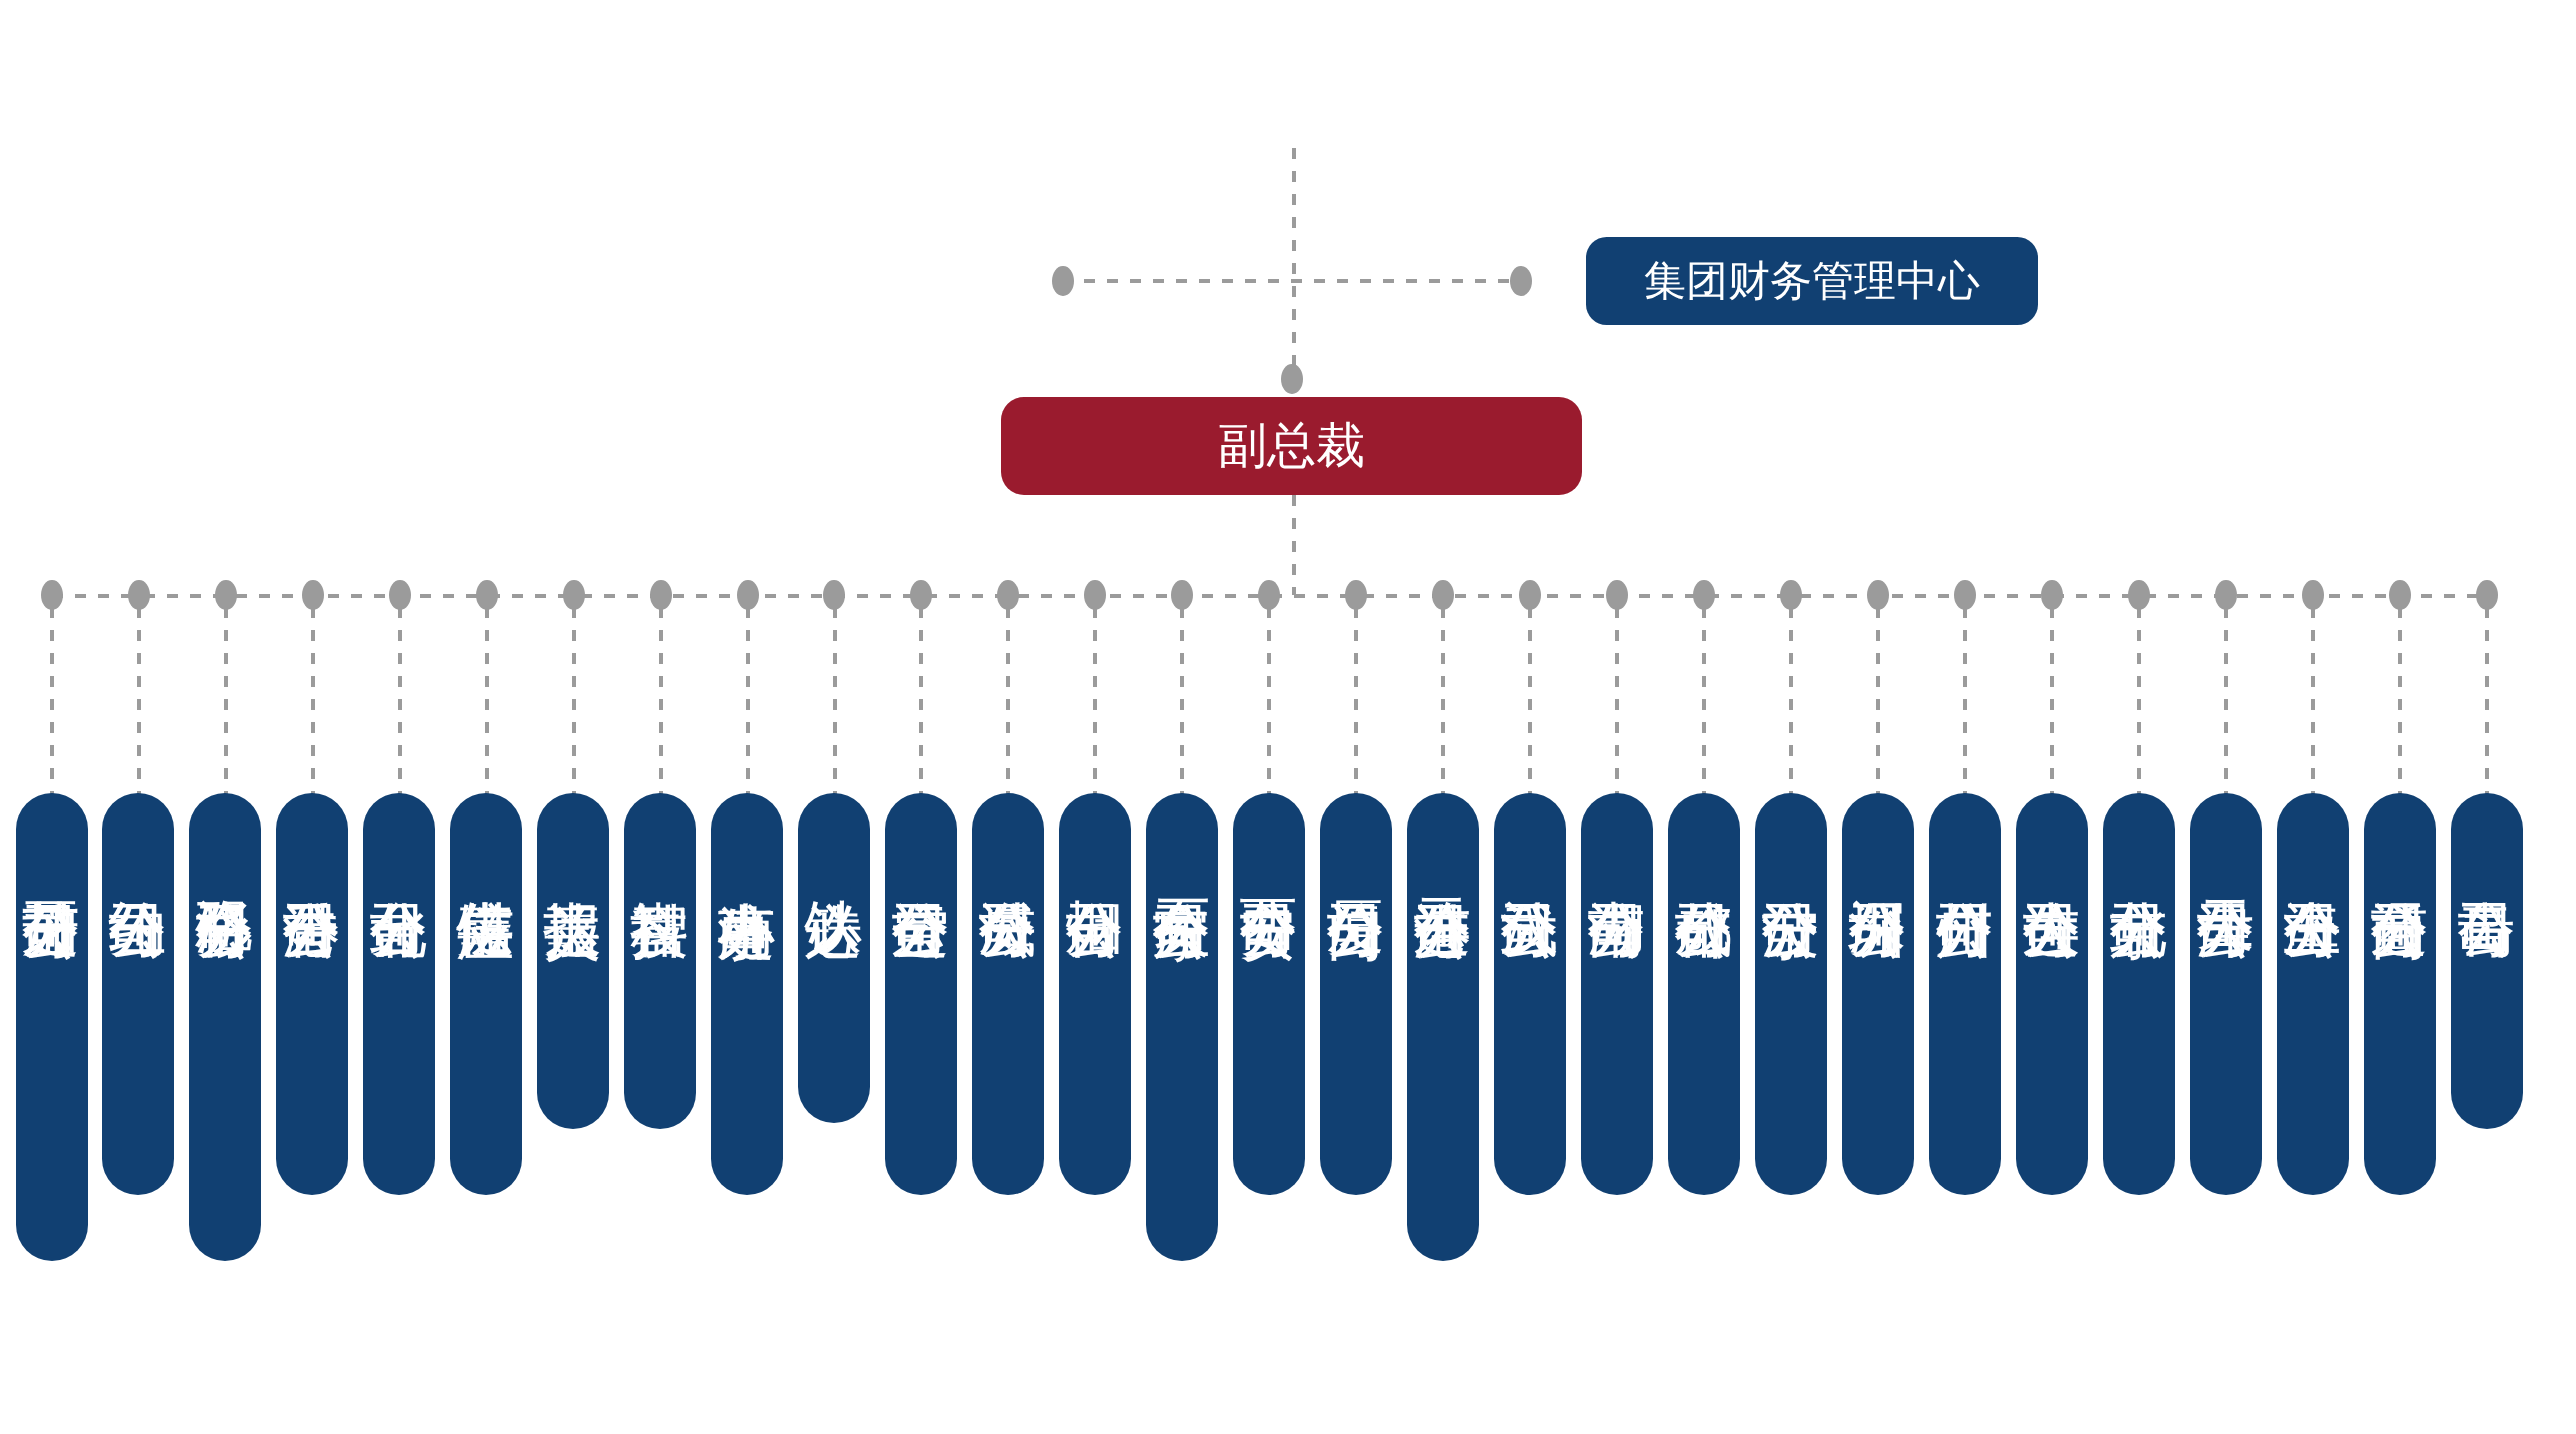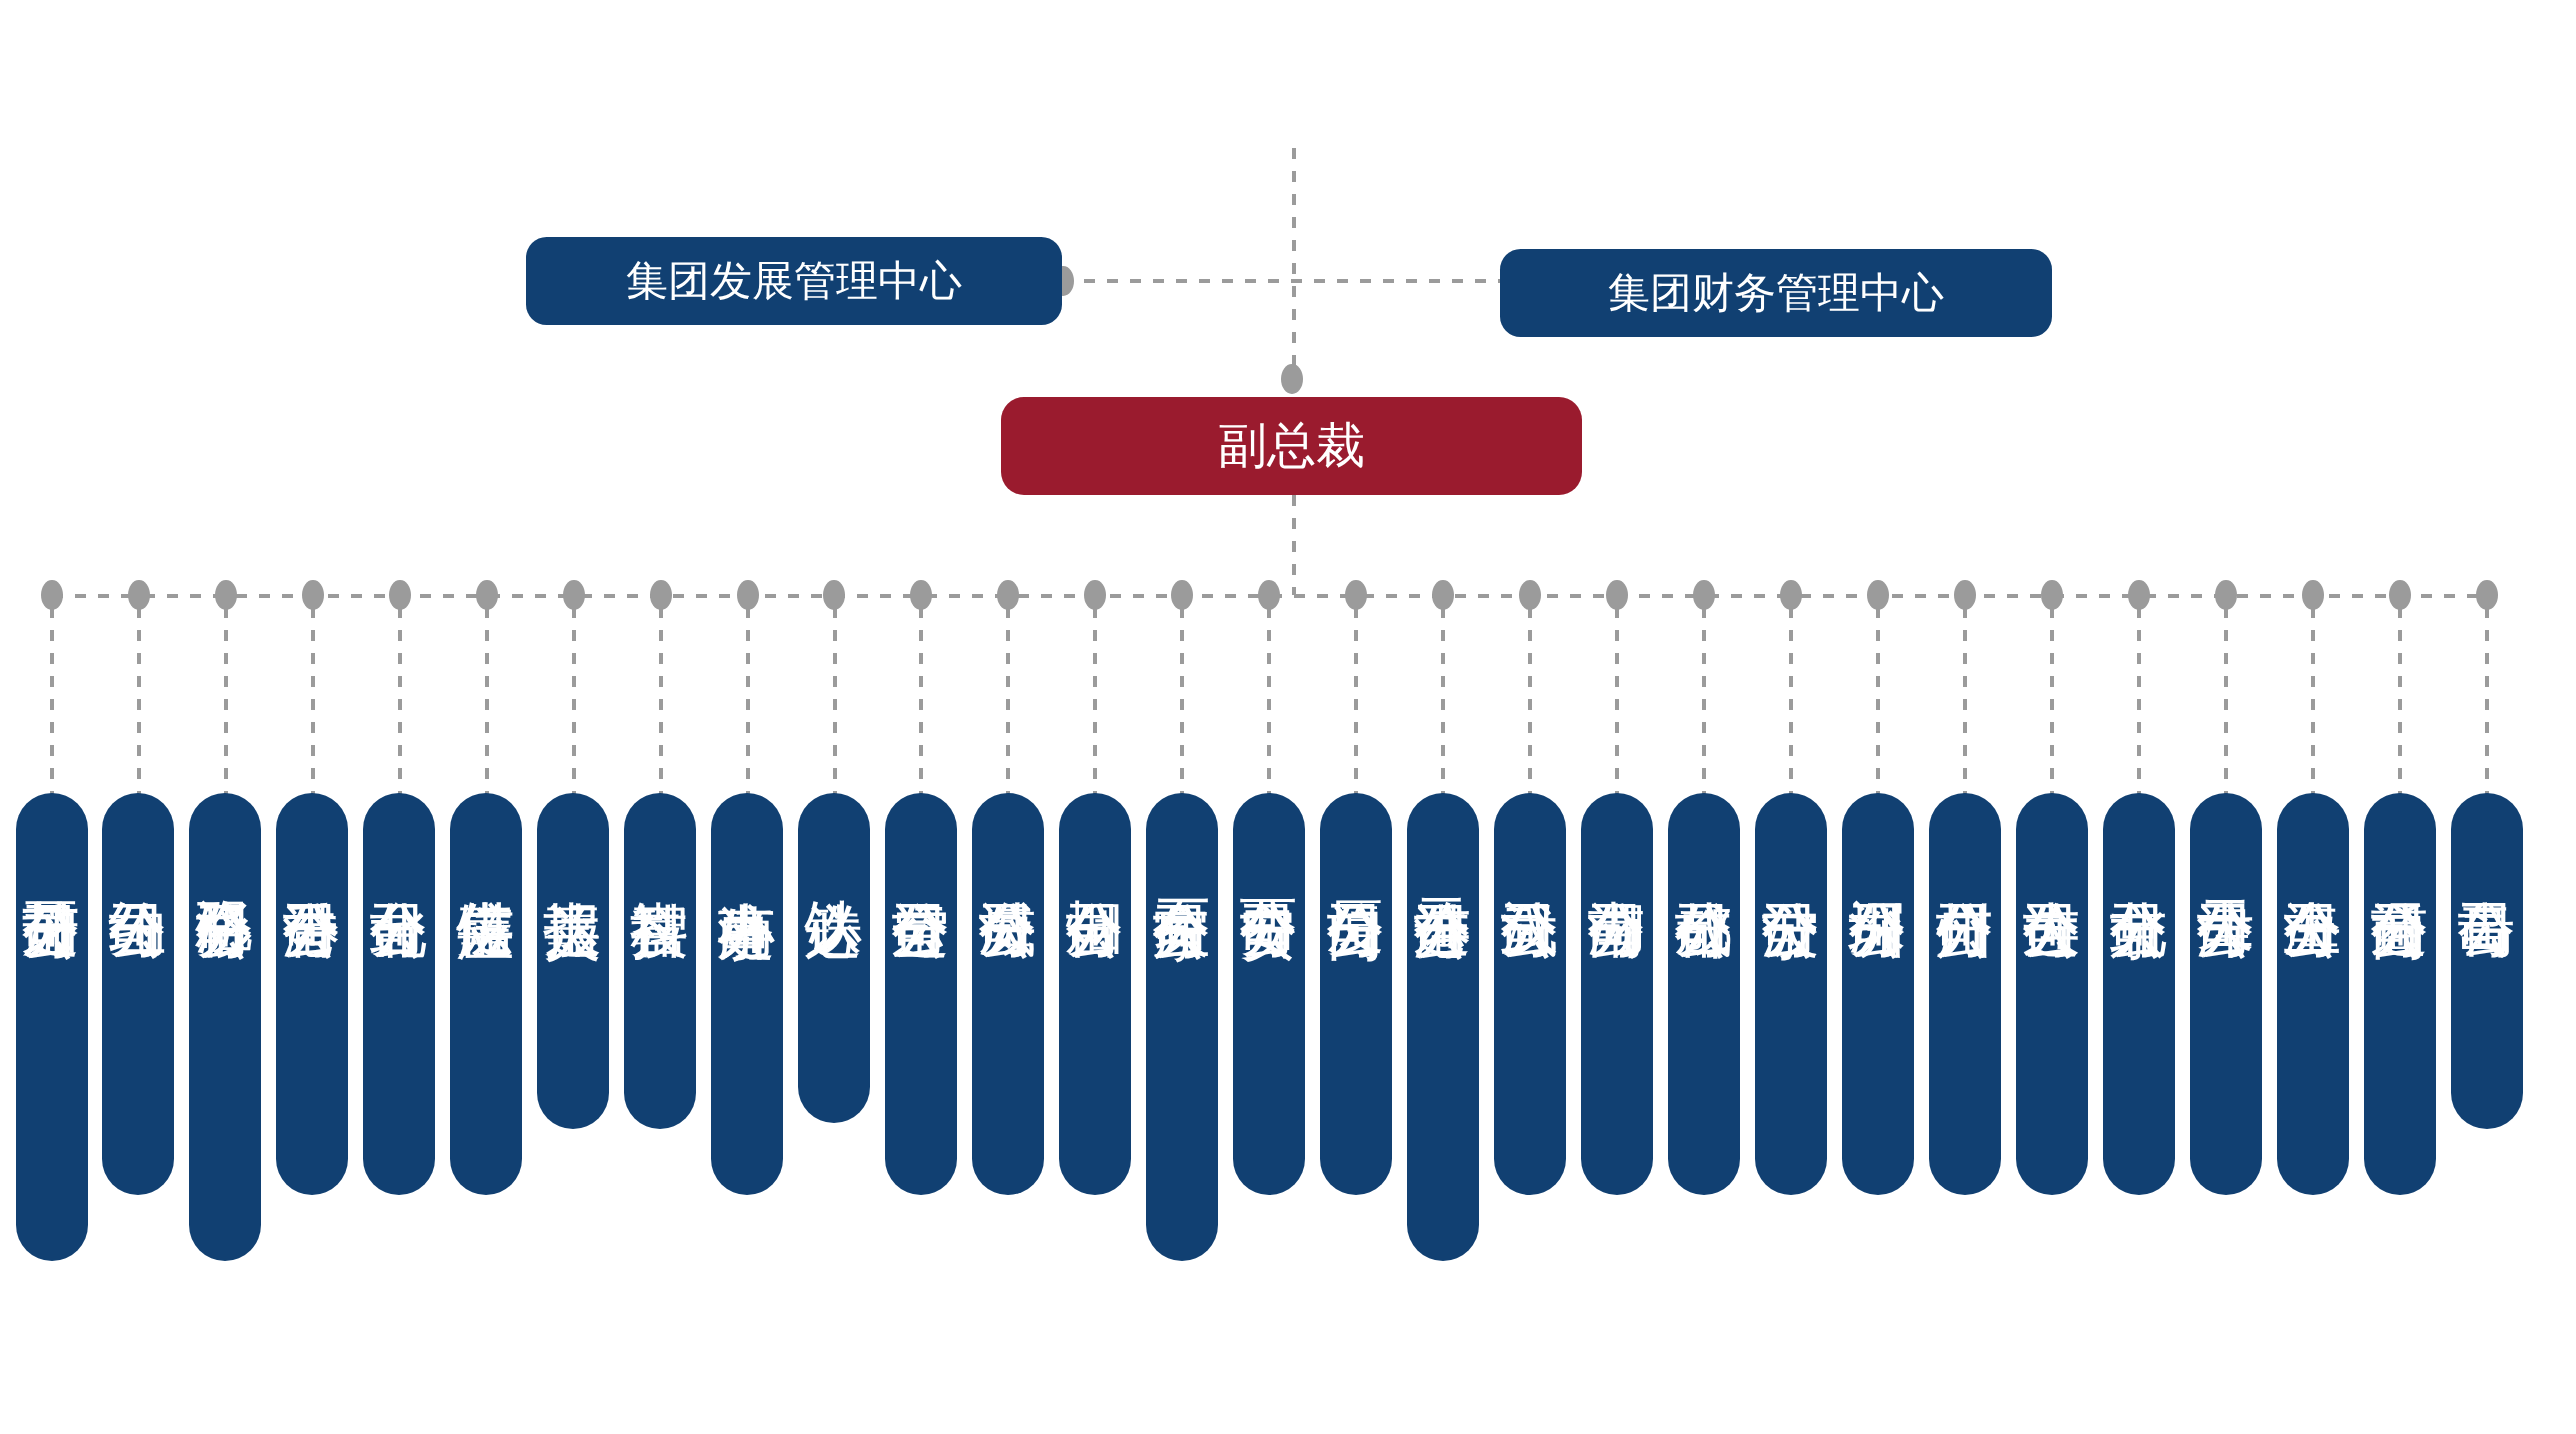--- a/index.html
+++ b/index.html
@@ -59,21 +59,21 @@
 
   
   .center {
     top: 237px;
     height: 88px;
     border-radius: 20.6px;
     font-size: 42px;
     font-weight: 400;
   }
   .center-left  { left: 526px; width: 536px; }
-  .center-right { left: 1500px; width: 552px; margin-top: 12px; }
+  .center-right { left: 1586px; width: 452px; }
 
   
   .branch {
     position: absolute;
     top: 793px;
     width: 72px;
     box-sizing: border-box;
     background: #114072;
     border-radius: 36px;
     color: #ffffff;
@@ -274,23 +274,20 @@
         <span>通商分公司</span>
       </div>
       <div class="dot oval" style="left: 2476px; top: 580px;"></div>
       <div class="vline" style="left: 2485px; top: 607px; height: 187px;"></div>
       <div class="branch" style="left: 2451px; height: 336px;">
         <span>青岛公司</span>
       </div>
     </div>
 
 
-  <div class="node blue center center-left">
-    <span>集团发展管理中心</span>
-  </div>
   <div class="node blue center center-right">
     <span>集团财务管理中心</span>
   </div>
 
   <div class="node red lvl2">
     <span>副总裁</span>
   </div>
 
 </div>
 

